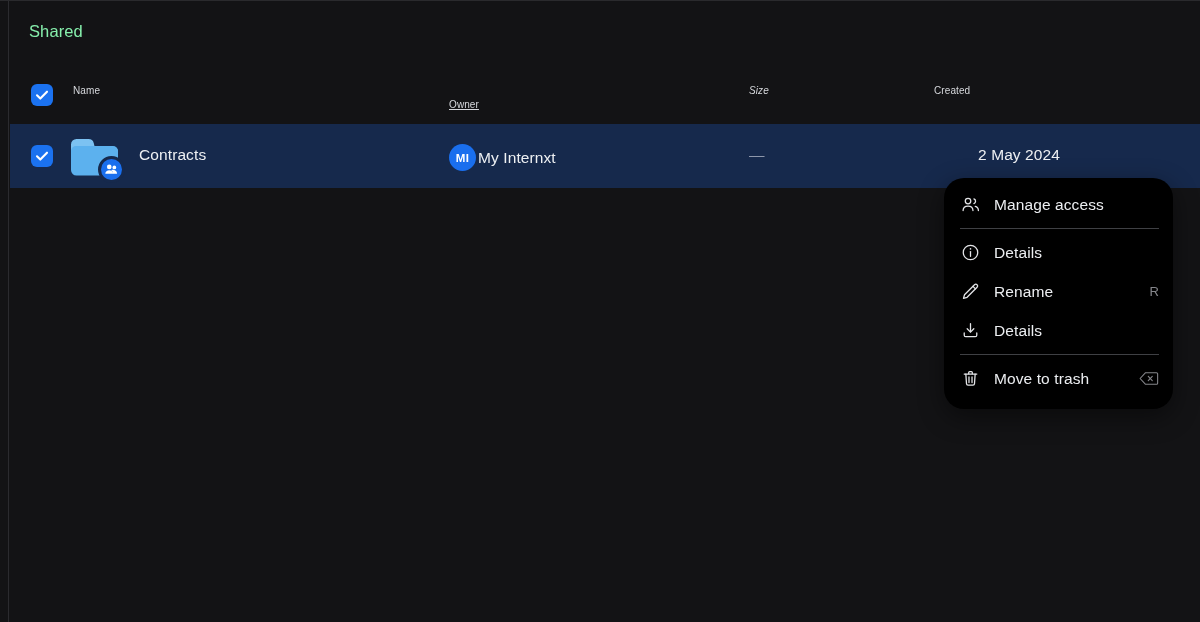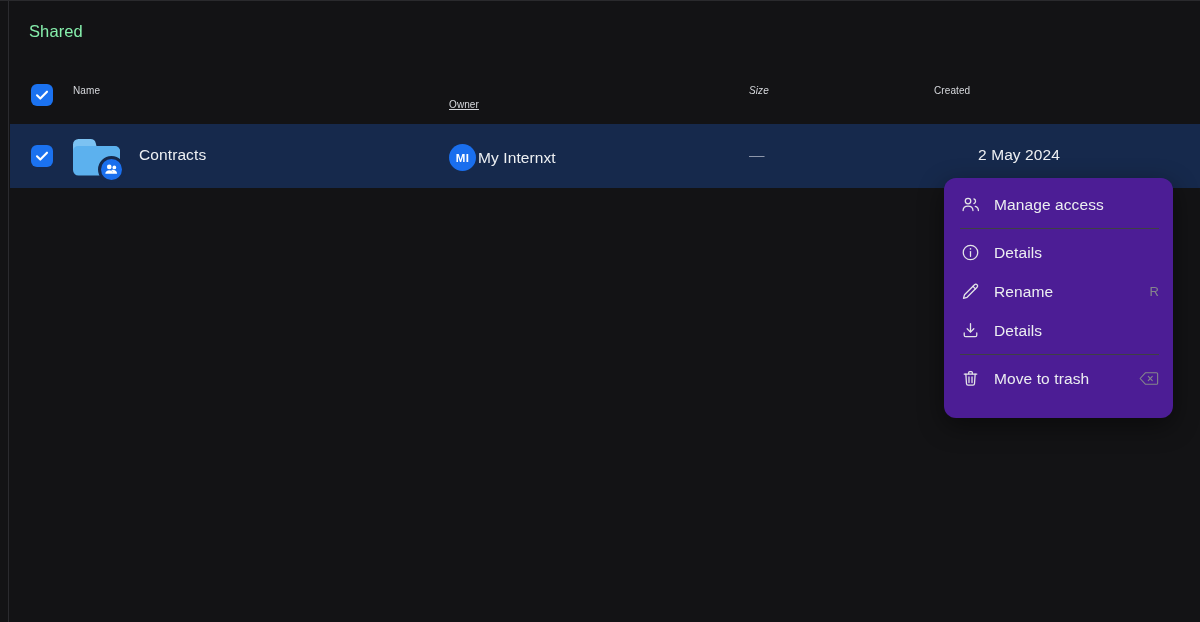--- a/index.html
+++ b/index.html
@@ -89,21 +89,20 @@
   }
 
   
   .file-row {
     position: absolute;
     left: 0;
     right: 0;
     top: 122px;
     height: 64px;
     background: #16294c;
-    text-align: center;
   }
   .row-check {
     position: absolute;
     left: 21px;
     top: 21px;
   }
   .row-icon {
     position: absolute;
     left: 60px;
     top: 14px;
@@ -177,23 +176,23 @@
     align-items: center;
     justify-content: center;
   }
 
   
   .context-menu {
     position: absolute;
     left: 934px;
     top: 176px;
     width: 229px;
-    background: #4c1d95;
-    border-radius: 12px;
-    padding: 7px 0 20px 0;
+    background: #000000;
+    border-radius: 20px;
+    padding: 7px 0 11px 0;
     box-shadow: 0 8px 26px rgba(0,0,0,0.45);
     box-sizing: border-box;
   }
   .menu-item {
     height: 39px;
     display: flex;
     align-items: center;
     padding: 0 14px 0 16px;
     box-sizing: border-box;
     cursor: default;

